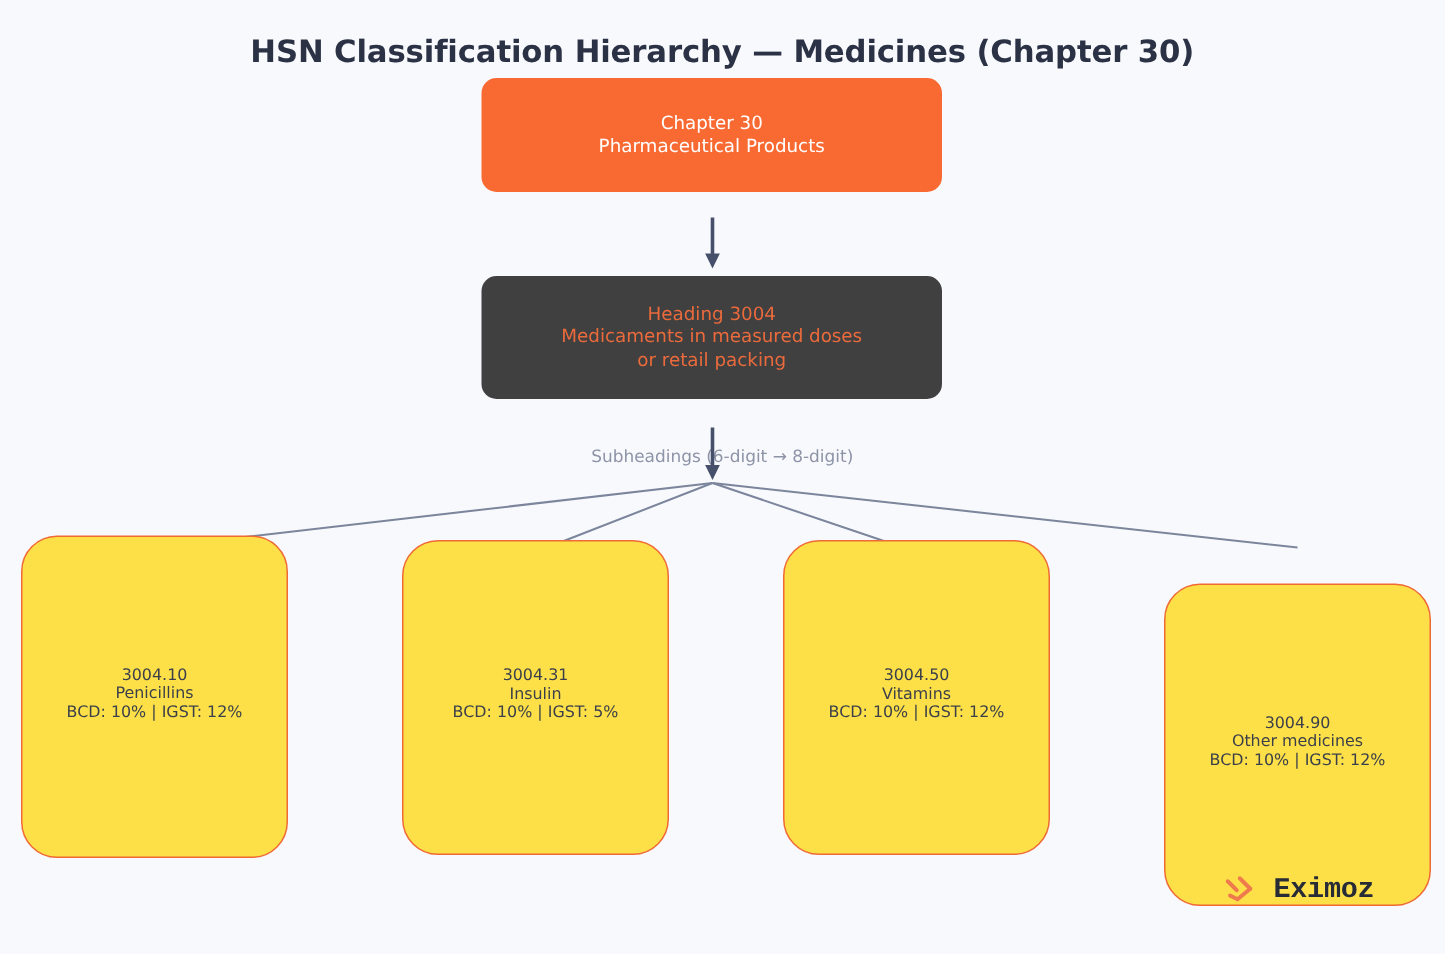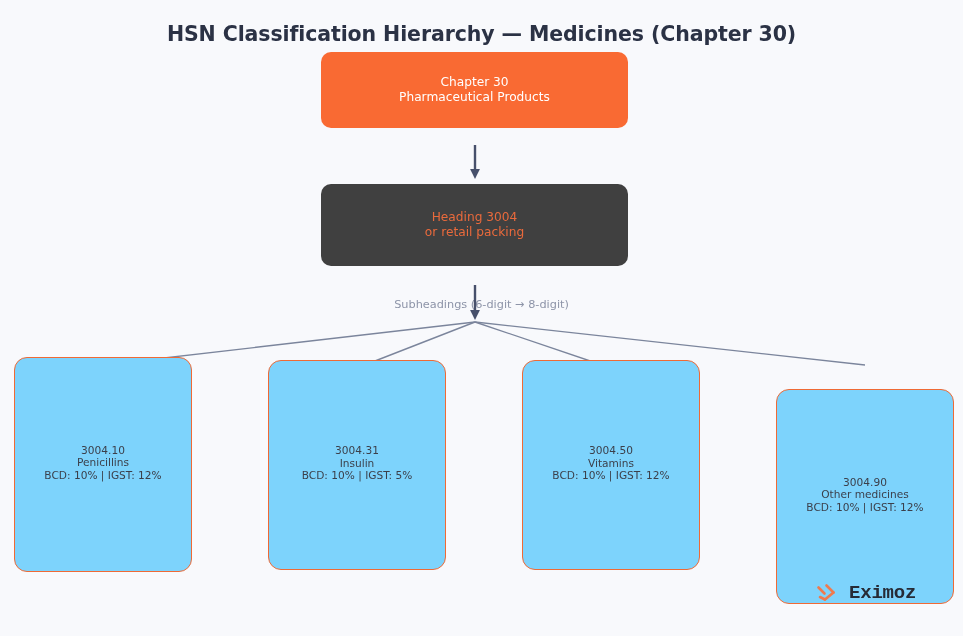--- a/index.html
+++ b/index.html
@@ -105,23 +105,23 @@
     pointer-events: none;
   }
   #connectors line {
     stroke: #7b859c;
     stroke-width: 1.35;
   }
 
   
   .leaf-card {
     position: absolute;
-    background: #7dd3fc;
+    background: #fde047;
     border: 1.7px solid #ef6a35;
-    border-radius: 13px;
+    border-radius: 24px;
     display: flex;
     align-items: center;
     justify-content: center;
   }
   .leaf-card .leaf-text {
     text-align: center;
     font-size: 10.6px;
     line-height: 12.4px;
     color: #3b3f4a;
     position: relative;
@@ -162,20 +162,21 @@
     <span class="ln">Pharmaceutical Products</span>
   </div>
 
   <svg id="arrow-chapter-to-heading" class="v-arrow" viewBox="0 0 20 36">
     <line x1="10" y1="1" x2="10" y2="27" stroke="#47506b" stroke-width="2.4"></line>
     <polygon points="10,35 5.1,25 14.9,25" fill="#47506b"></polygon>
   </svg>
 
   <div id="heading-node">
     <span class="ln">Heading 3004</span>
+    <span class="ln">Medicaments in measured doses</span>
     <span class="ln">or retail packing</span>
   </div>
 
   <div id="subheadings-label">Subheadings (6-digit → 8-digit)</div>
 
   <svg id="arrow-heading-to-subheadings" class="v-arrow" viewBox="0 0 20 36">
     <line x1="10" y1="1" x2="10" y2="28" stroke="#47506b" stroke-width="2.4"></line>
     <polygon points="10,36 5.1,26 14.9,26" fill="#47506b"></polygon>
   </svg>
 

